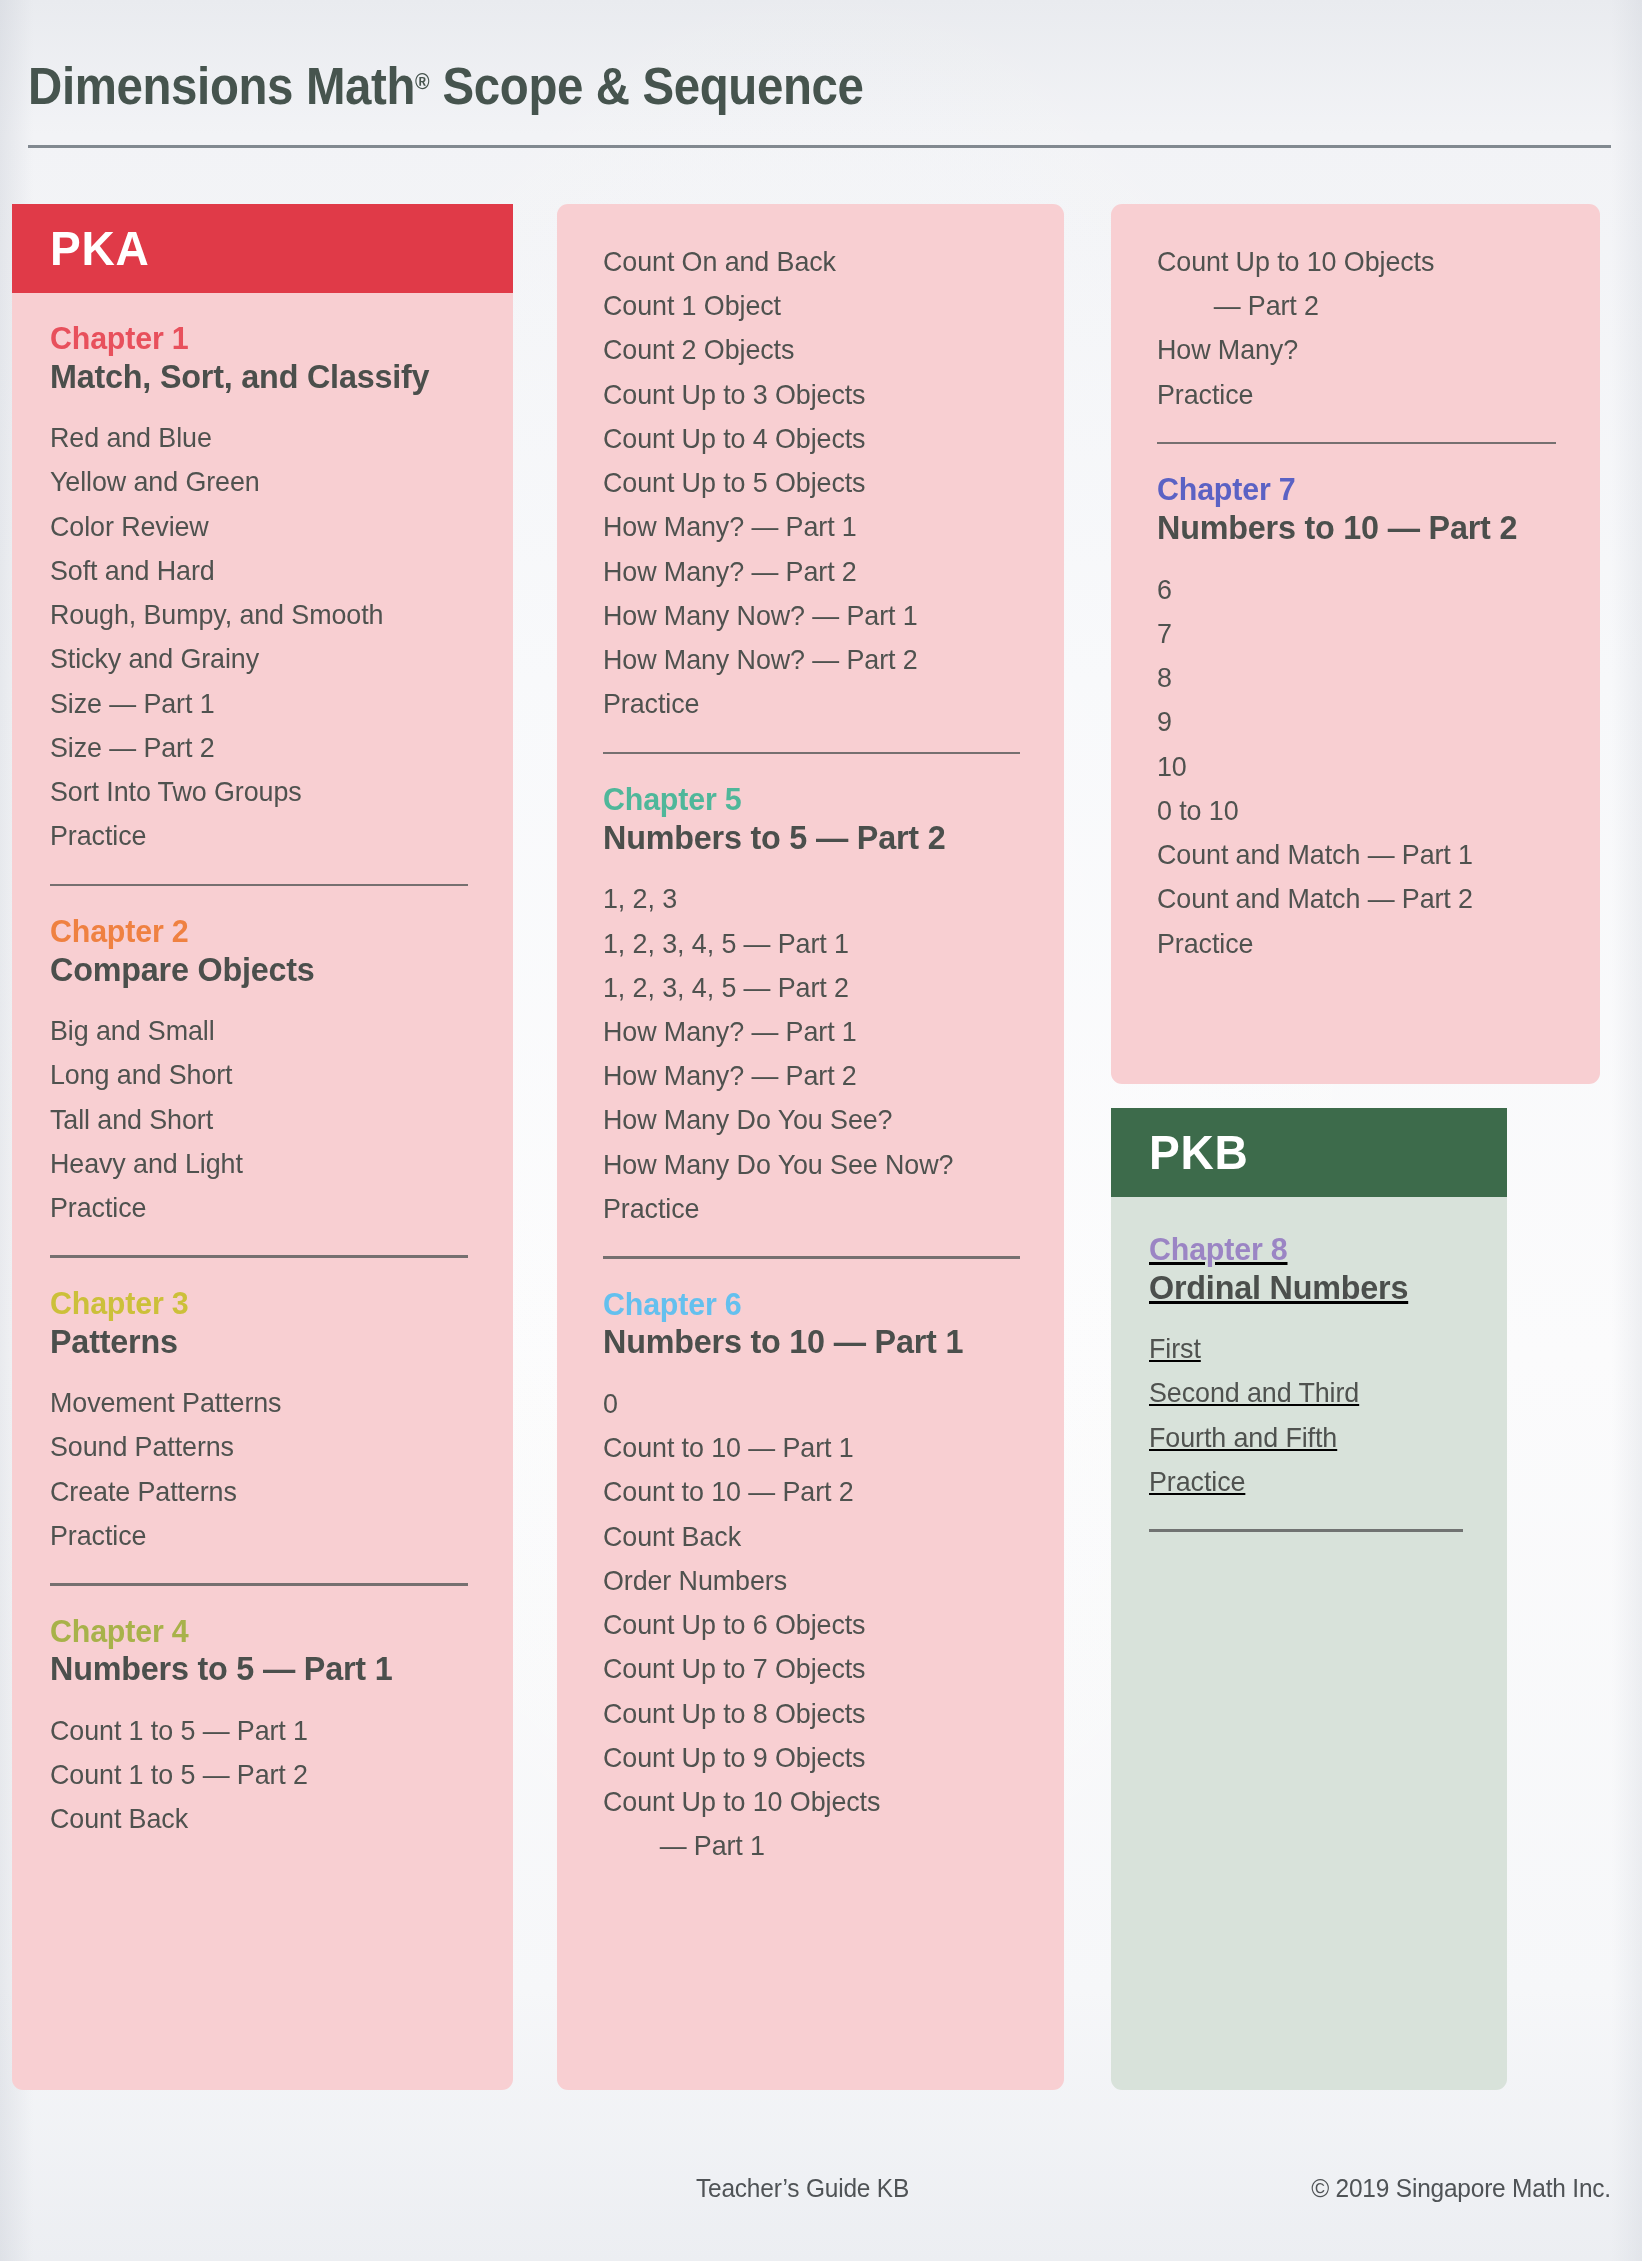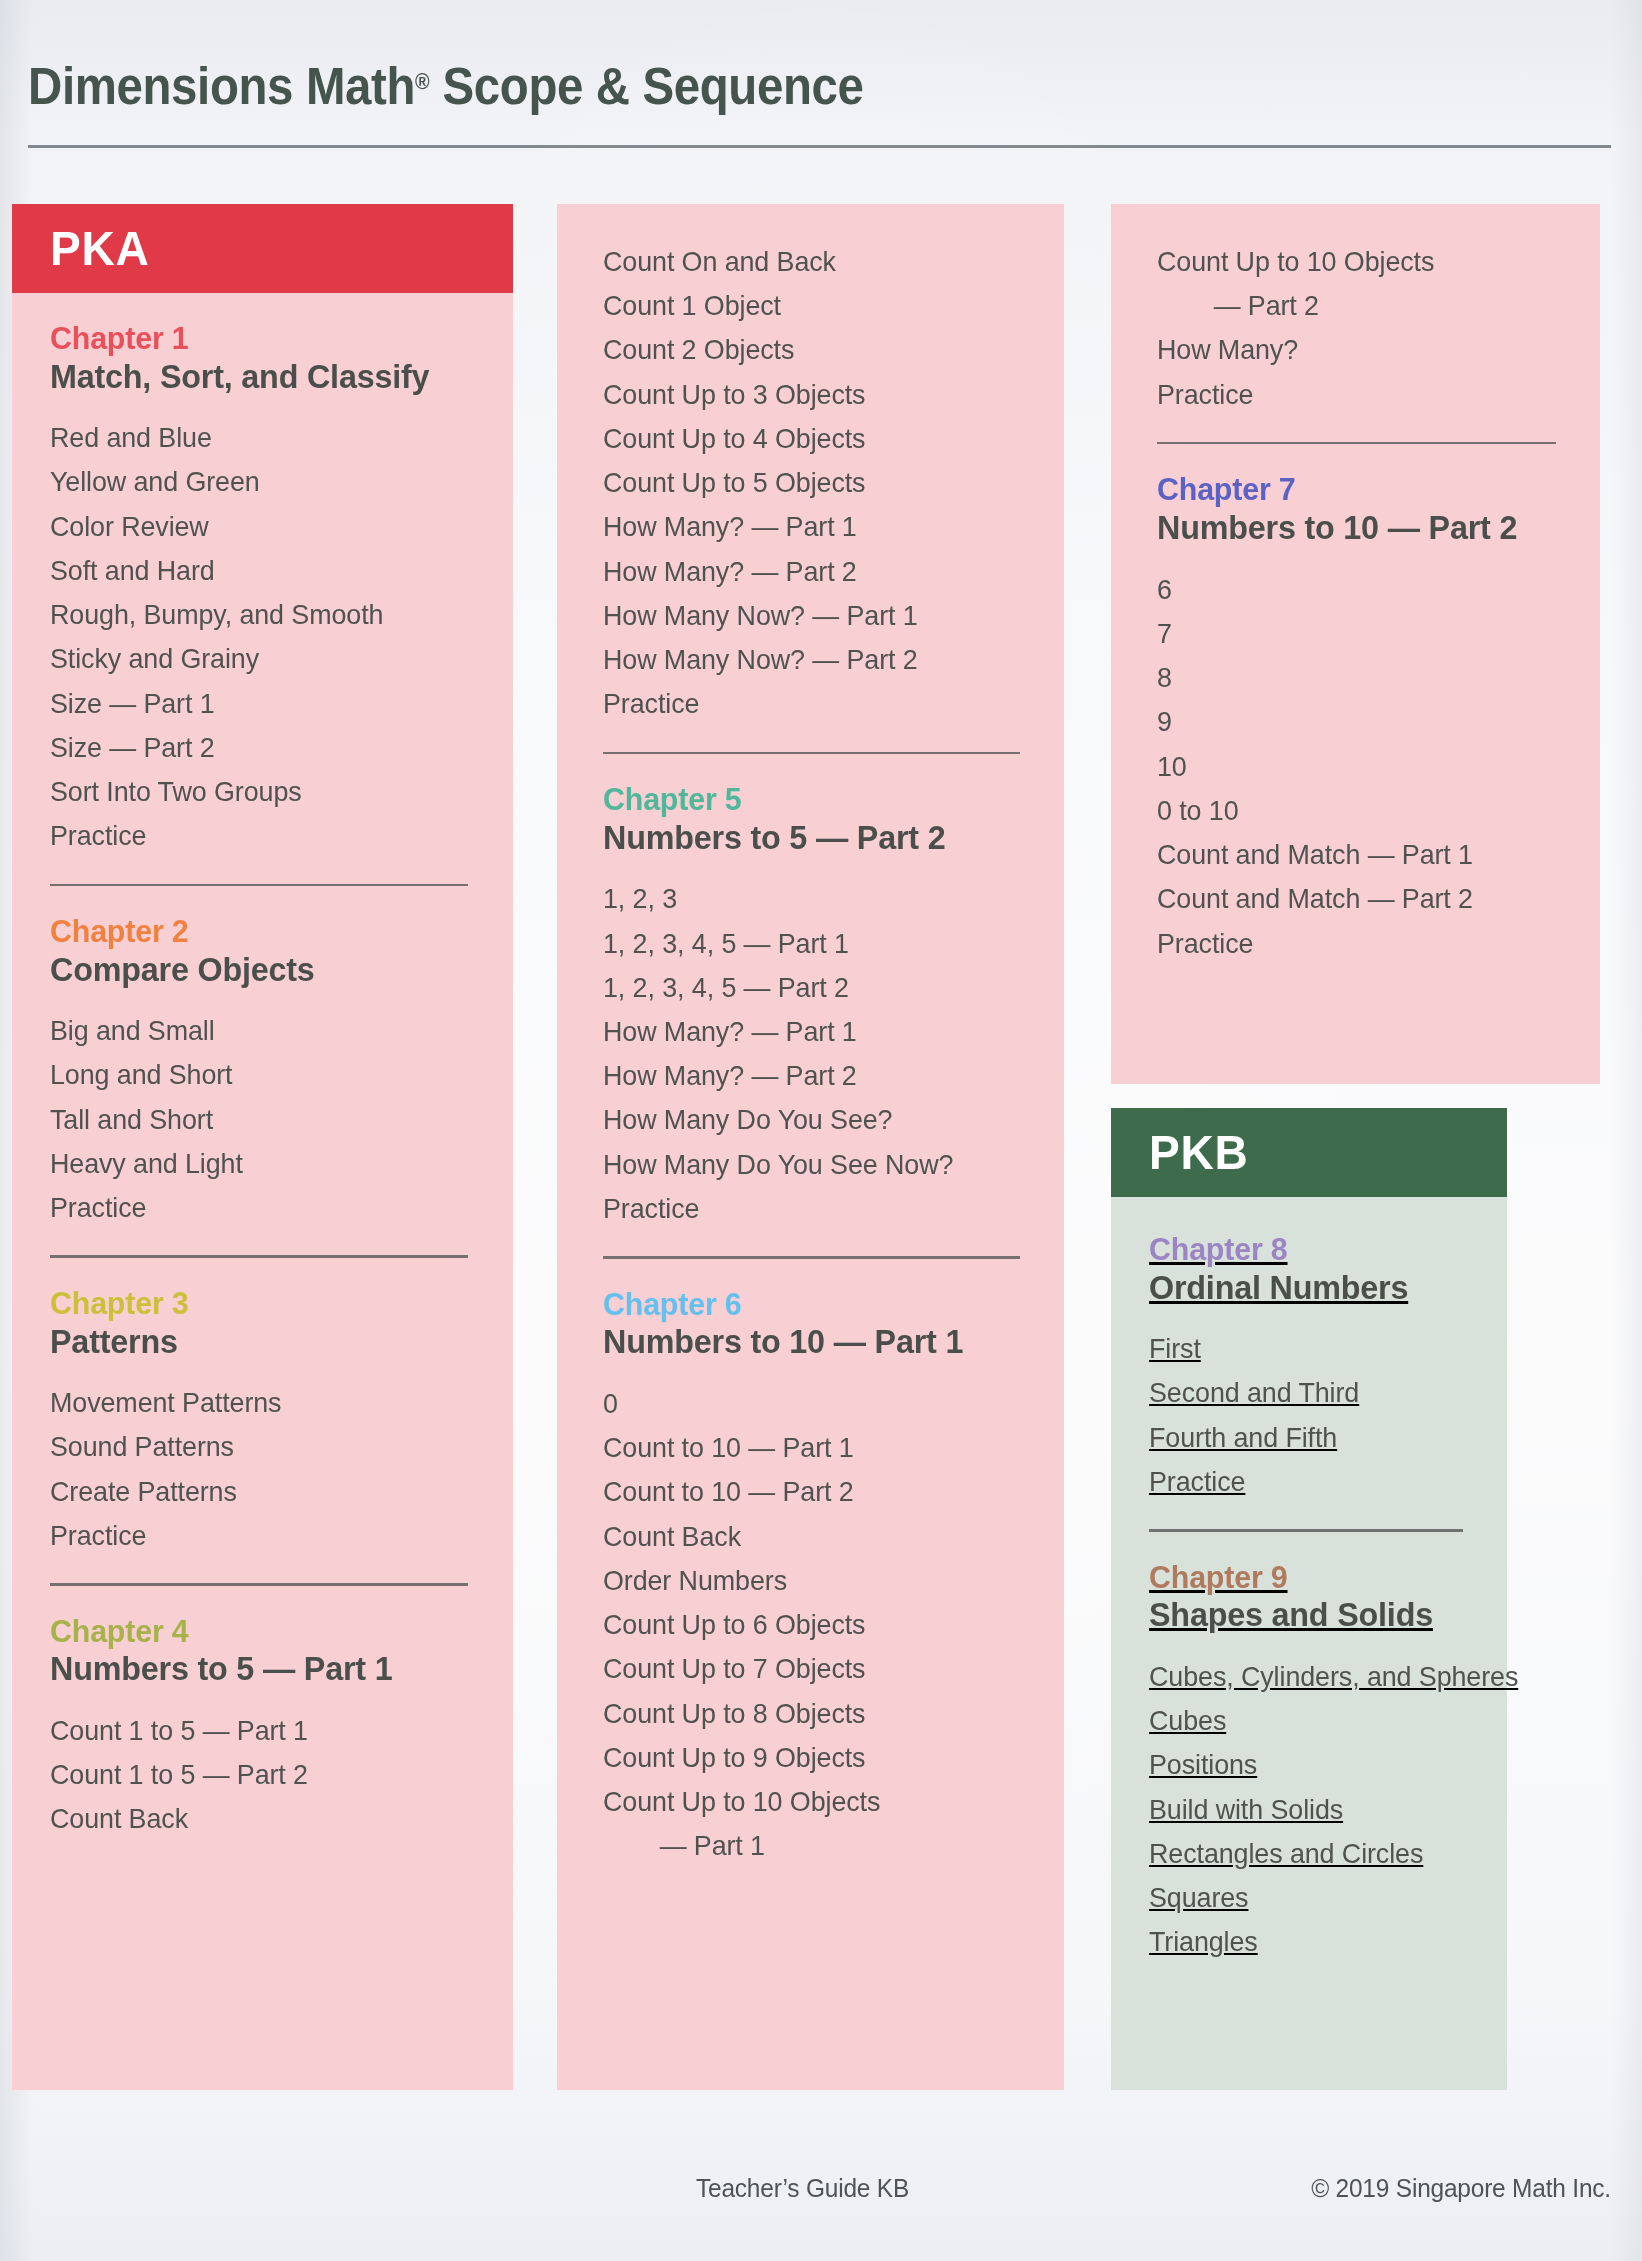--- a/index.html
+++ b/index.html
@@ -73,20 +73,21 @@
     position: absolute;
     left: 0;
     top: 0;
     width: 1642px;
     height: 2261px;
   }
 
   .panel {
     position: absolute;
     box-sizing: border-box;
+    border-radius: 11px;
   }
   .panel.pink   { background: #f8cfd2; }
   .panel.pink2  { background: #f8cfd2; }
   .panel.sage   { background: #d8e2da; }
 
   
   .col1 { left: 11.5px;   width: 501px; top: 204px;  height: 1886px; }
   .col2 { left: 557px;  width: 507px; top: 204px;  height: 1886px; }
   .col3 { left: 1111px; width: 489px; top: 204px;  height: 880px; }
   .col4 { left: 1111px; width: 396px; top: 1108px; height: 982px; }
@@ -369,33 +370,20 @@
         <div class="lesson-list">
           <div class="lesson">First</div>
           <div class="lesson">Second and Third</div>
           <div class="lesson">Fourth and Fifth</div>
           <div class="lesson">Practice</div>
         </div>
       </div>
 
       <div class="chapter-rule"></div>
 
-      <div class="chapter">
-        <div class="chapter-num" style="color:#b07a5e">Chapter 9</div>
-        <div class="chapter-name">Shapes and Solids</div>
-        <div class="lesson-list">
-          <div class="lesson">Cubes, Cylinders, and Spheres</div>
-          <div class="lesson">Cubes</div>
-          <div class="lesson">Positions</div>
-          <div class="lesson">Build with Solids</div>
-          <div class="lesson">Rectangles and Circles</div>
-          <div class="lesson">Squares</div>
-          <div class="lesson">Triangles</div>
-        </div>
-      </div>
 
     </div>
   </div>
 
 </div>
 
 <div class="footer">
   <div class="footer-left">Teacher’s Guide KB</div>
   <div class="footer-right">© 2019 Singapore Math Inc.</div>
 </div>

